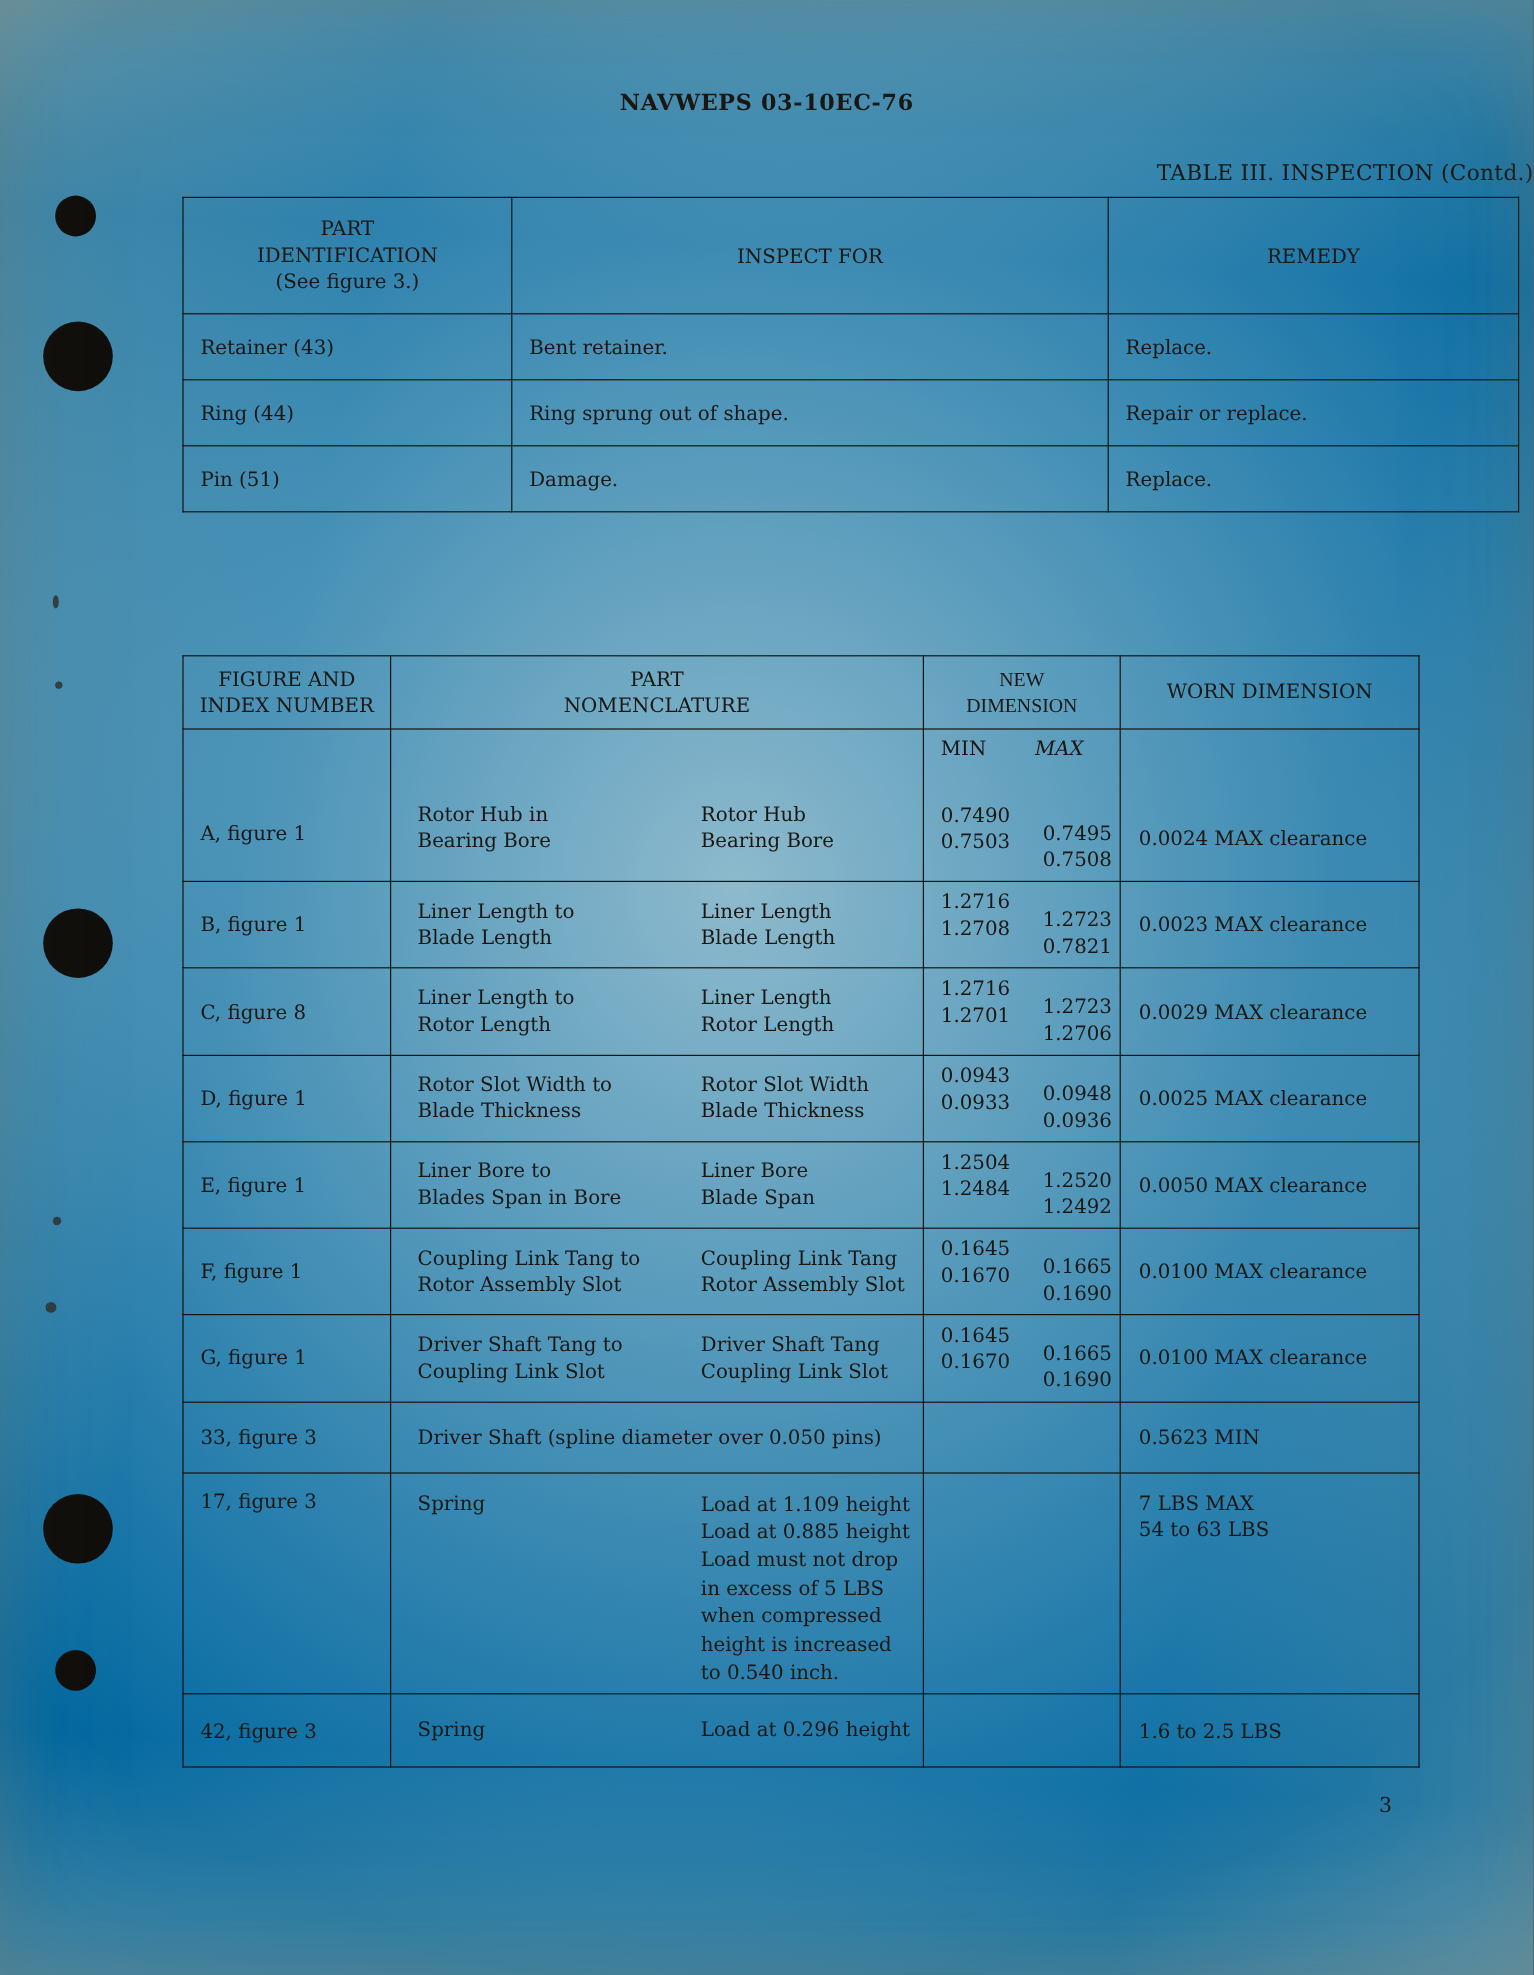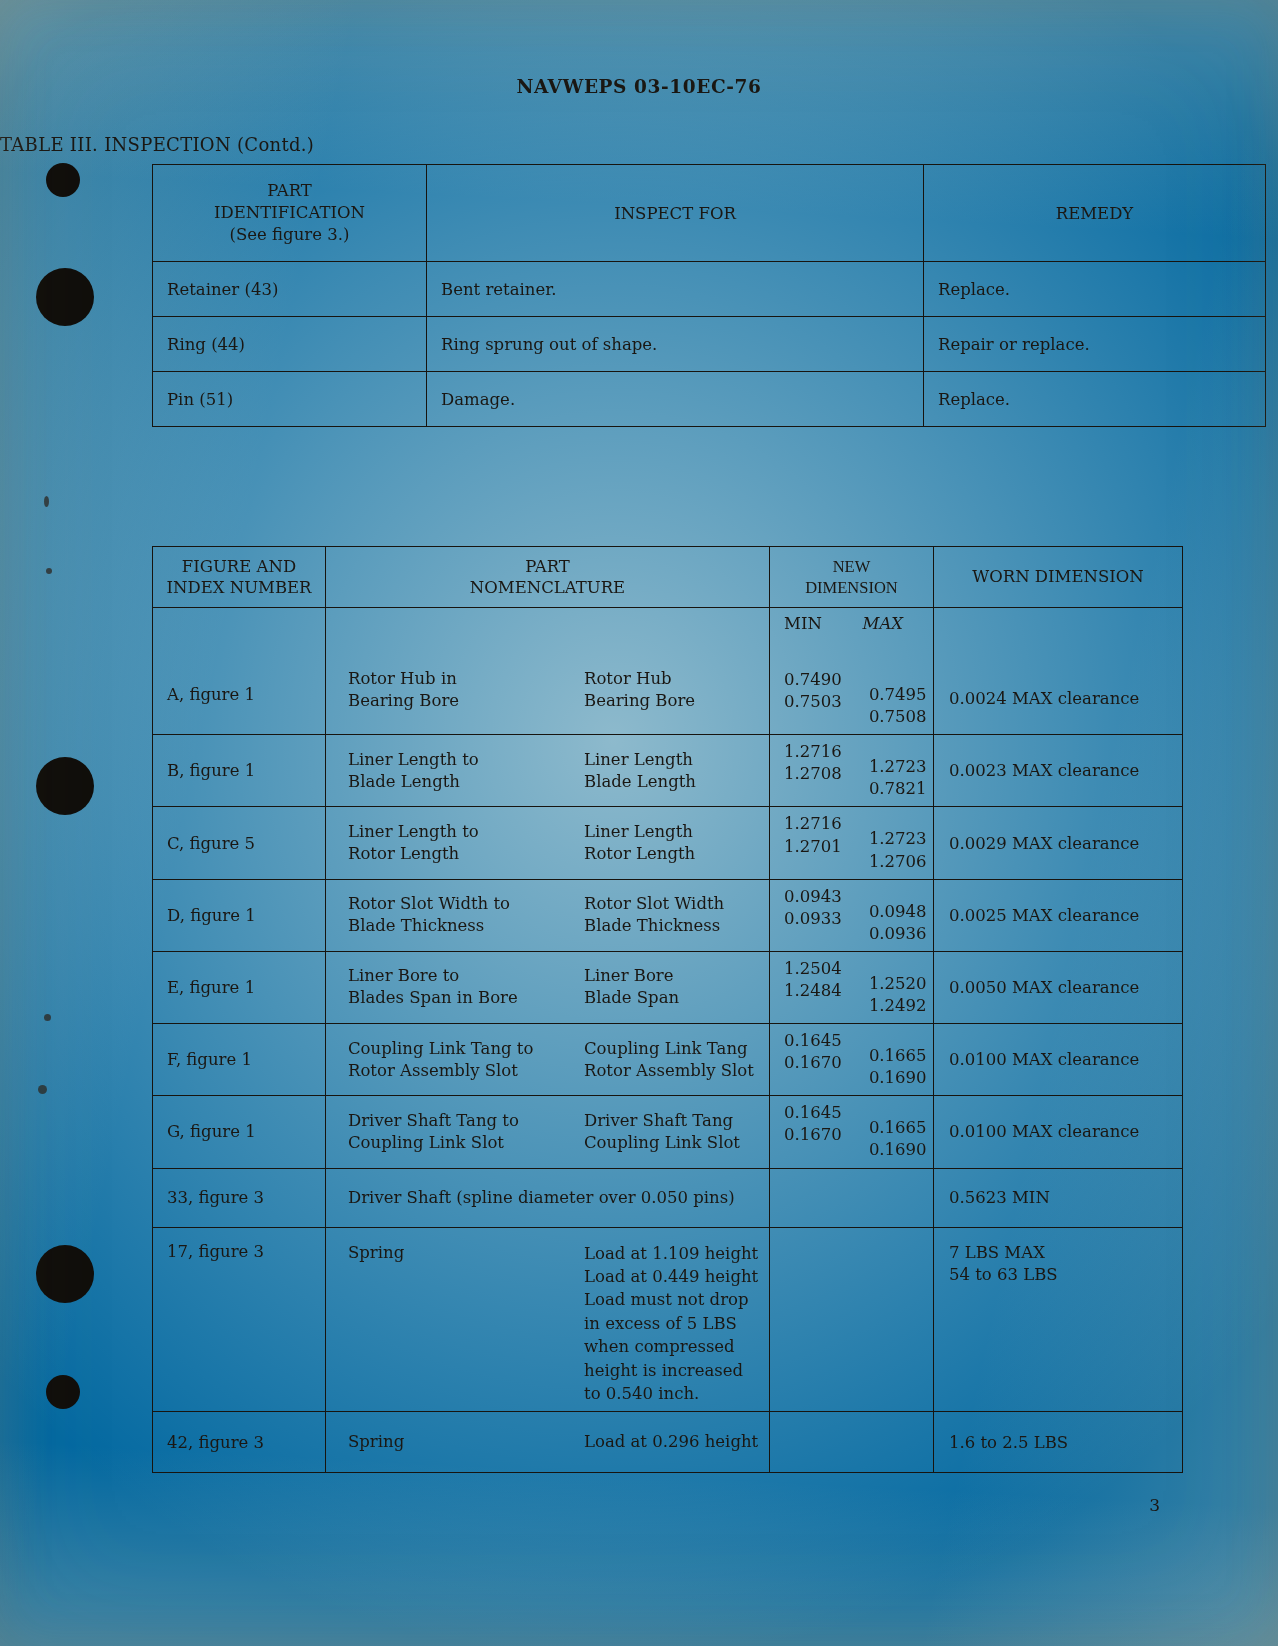--- a/index.html
+++ b/index.html
@@ -56,21 +56,21 @@
     font-family: "DejaVu Serif", serif;
     font-weight: bold;
     font-size: 18.5px;
     letter-spacing: 0.6px;
   }
 
   .table-caption {
     position: absolute;
     left: 0;
     width: 100%;
-    text-align: left;
+    text-align: right;
     font-family: "DejaVu Serif", serif;
     font-size: 18px;
     letter-spacing: 0.3px;
   }
   #caption-3 { top: 134px; }
   #caption-4 { top: 512px; }
 
   table.doc-table {
     position: absolute;
     left: 152px;
@@ -264,21 +264,21 @@
             <div class="dim-max lh">
                 <div>1.2723</div>
                 <div>0.7821</div>
               </div>
           </div>
         </td>
         <td class="worn-cell">0.0023 MAX clearance</td>
       </tr>
 
       <tr>
-        <td class="fig-cell">C, figure 5</td>
+        <td class="fig-cell">C, figure 8</td>
         <td>
           <div class="nom-split">
             <div class="nom-a lh">
                 <div>Liner Length to</div>
                 <div>Rotor Length</div>
               </div>
             <div class="nom-b lh">
                 <div>Liner Length</div>
                 <div>Rotor Length</div>
               </div>
@@ -429,21 +429,21 @@
         <td class="worn-cell">0.5623 MIN</td>
       </tr>
 
       <tr>
         <td class="fig-cell" style="vertical-align:top; padding-top:14px;">17, figure 3</td>
         <td style="vertical-align:top;">
           <div class="nom-split" style="align-items:flex-start;">
             <div class="nom-a lh" style="padding-top:14px;">Spring</div>
             <div class="nom-b lh" style="padding-top:14px; line-height:1.42;">
                 <div>Load at 1.109 height</div>
-                <div>Load at 0.449 height</div>
+                <div>Load at 0.885 height</div>
                 <div>Load must not drop in excess of 5 LBS</div>
                 <div>when compressed height is increased</div>
                 <div>to 0.540 inch.</div>
               </div>
           </div>
         </td>
         <td style="vertical-align:top;">
           <div class="dim-pair" style="padding-top:14px;">
             <div class="dim-min lh"></div>
             <div class="dim-max lh"></div>

